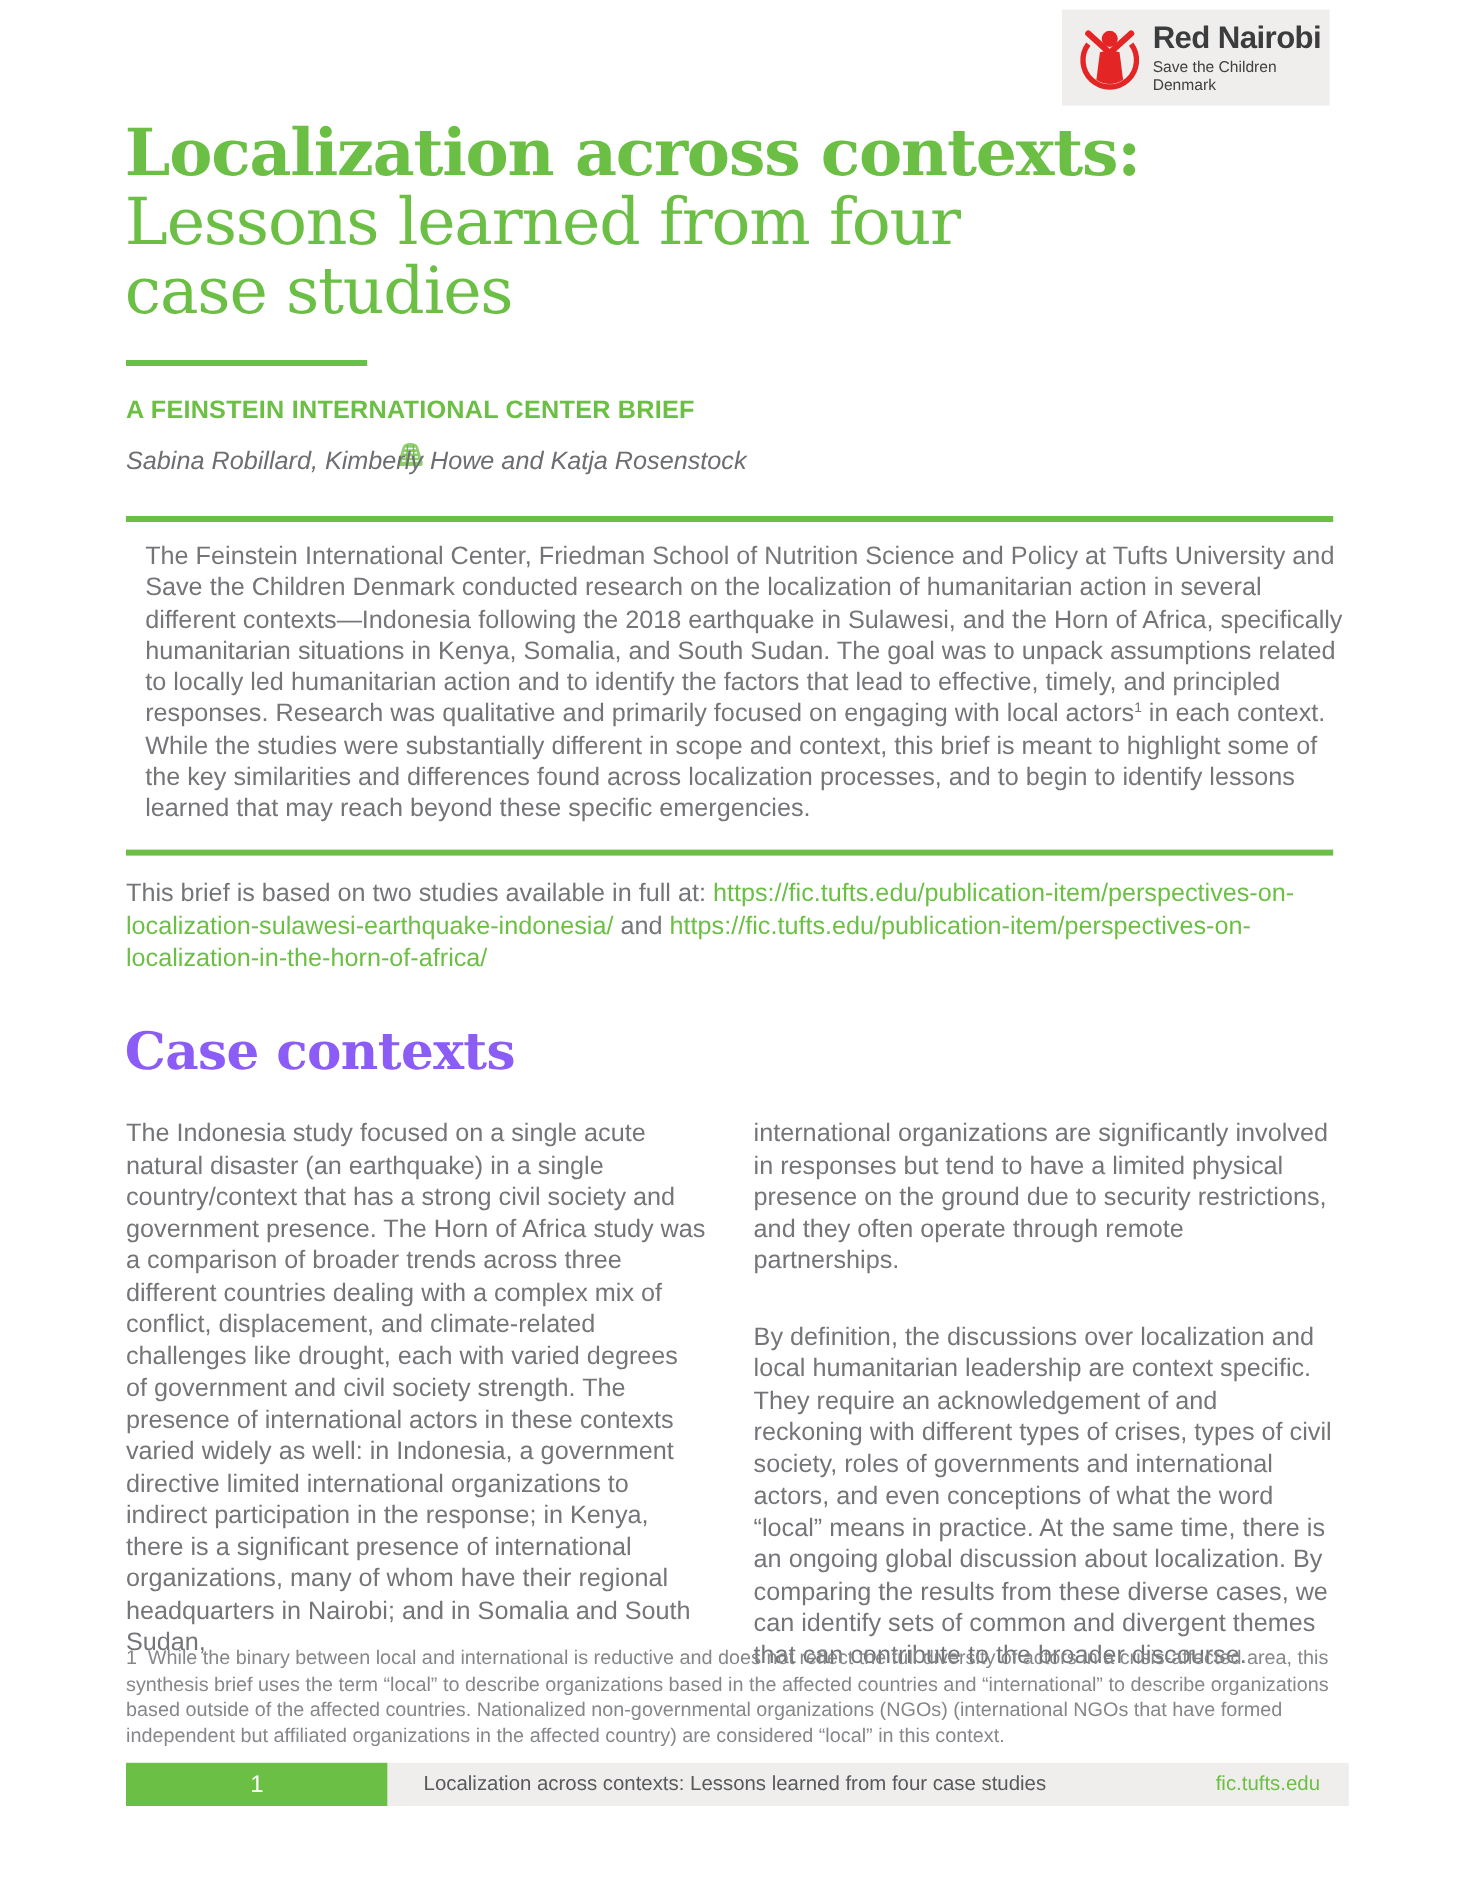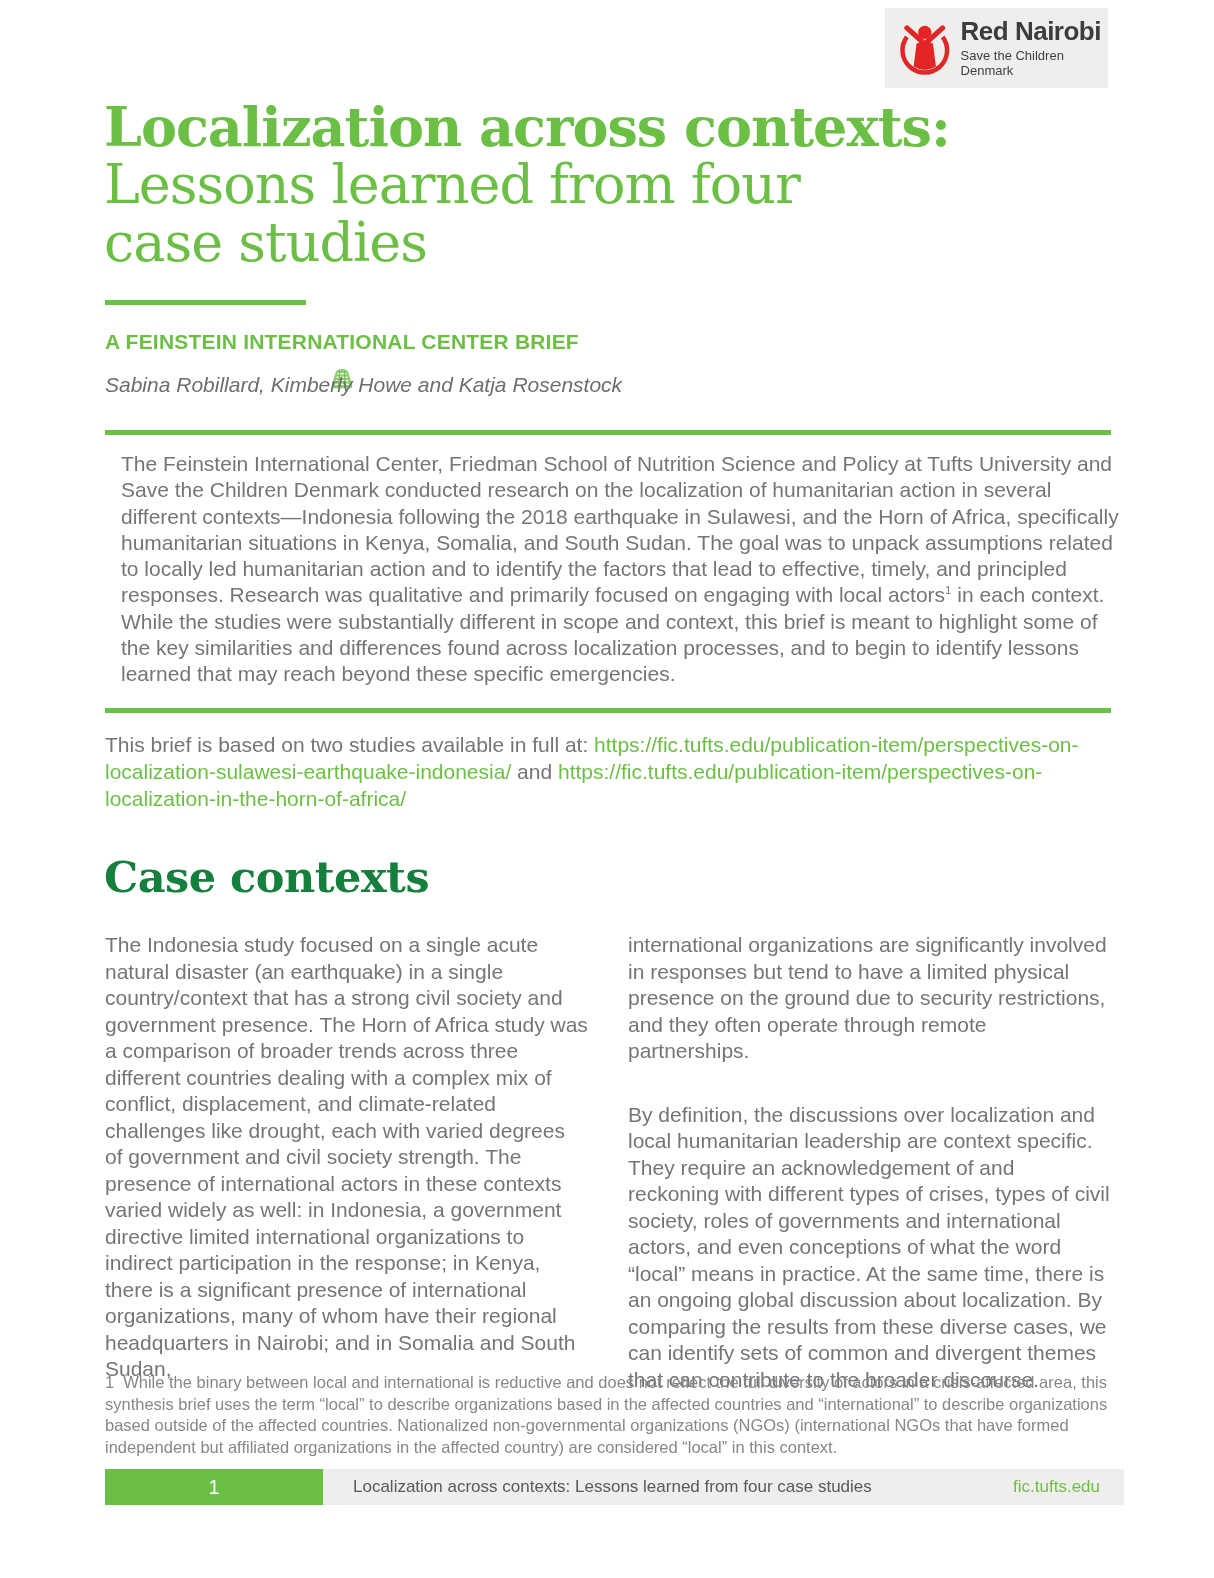--- a/index.html
+++ b/index.html
@@ -32,21 +32,21 @@
   .rule-1 { top:430px; }
   .rule-2 { top:708px; }
 
   .intro { position:absolute; left:105px; top:451px; width:1010px; font-size:21px; line-height:26.3px; color:#747578;margin-left:16px; }
   .intro sup { font-size:0.55em; vertical-align:super; line-height:0; }
 
   .links-para { position:absolute; left:105px; top:731px; width:1010px; font-size:21px; line-height:27px; color:#747578; }
   .links-para a { color:#6cbf45; text-decoration:none; }
 
   .section-heading { position:absolute; left:104px; top:852px; font-family:"DejaVu Serif", serif;
-                     font-weight:700; font-size:43px; color:#15803d; letter-spacing:-0.5px; }
+                     font-weight:700; font-size:43px; color:#8b5cf6; letter-spacing:-0.5px; }
 
   .columns { position:absolute; left:105px; top:932px; width:1006px; display:flex; gap:40px; }
   .col { width:483px; font-size:21px; line-height:26.5px; color:#747578; }
   .col p + p { margin-top:37px; }
 
   .footnote { position:absolute; left:105px; top:1372px; width:1010px; font-size:16.5px; line-height:21.5px; color:#85878a; }
   .fn-num { margin-right:9px; }
 
   
   .footer { position:absolute; left:105px; top:1469px; width:1019px; height:36px; display:flex; }

